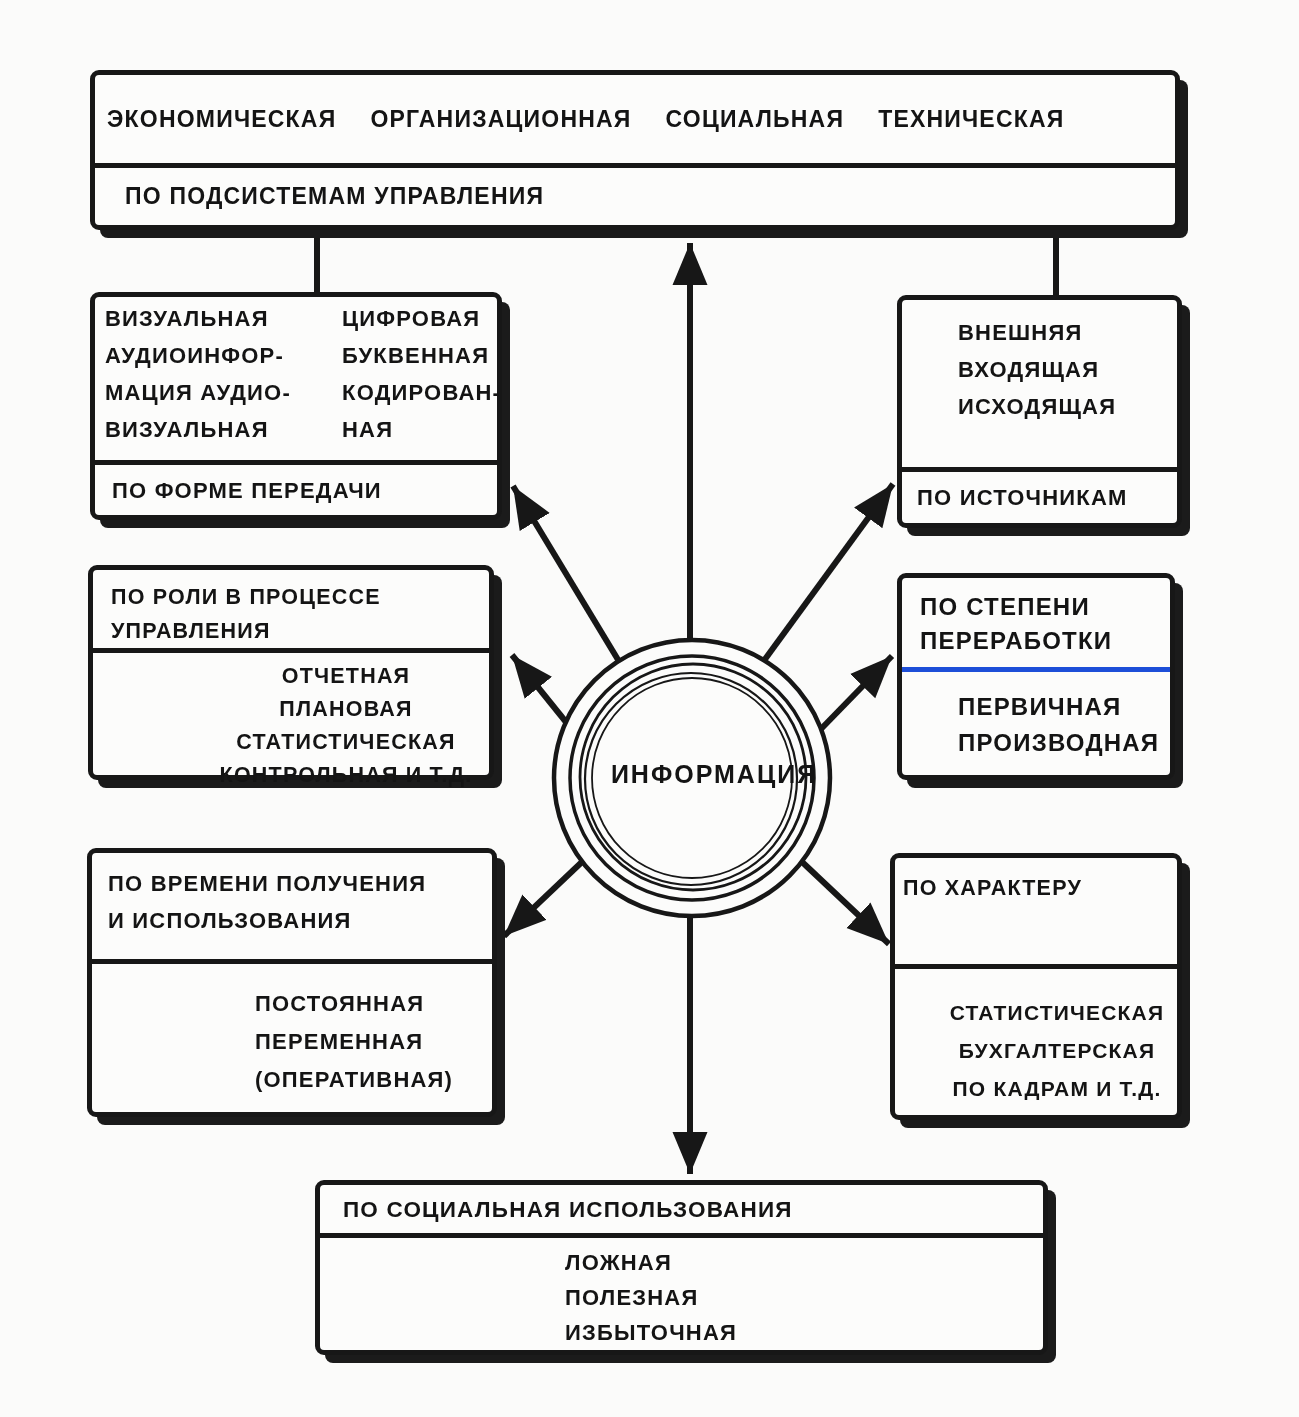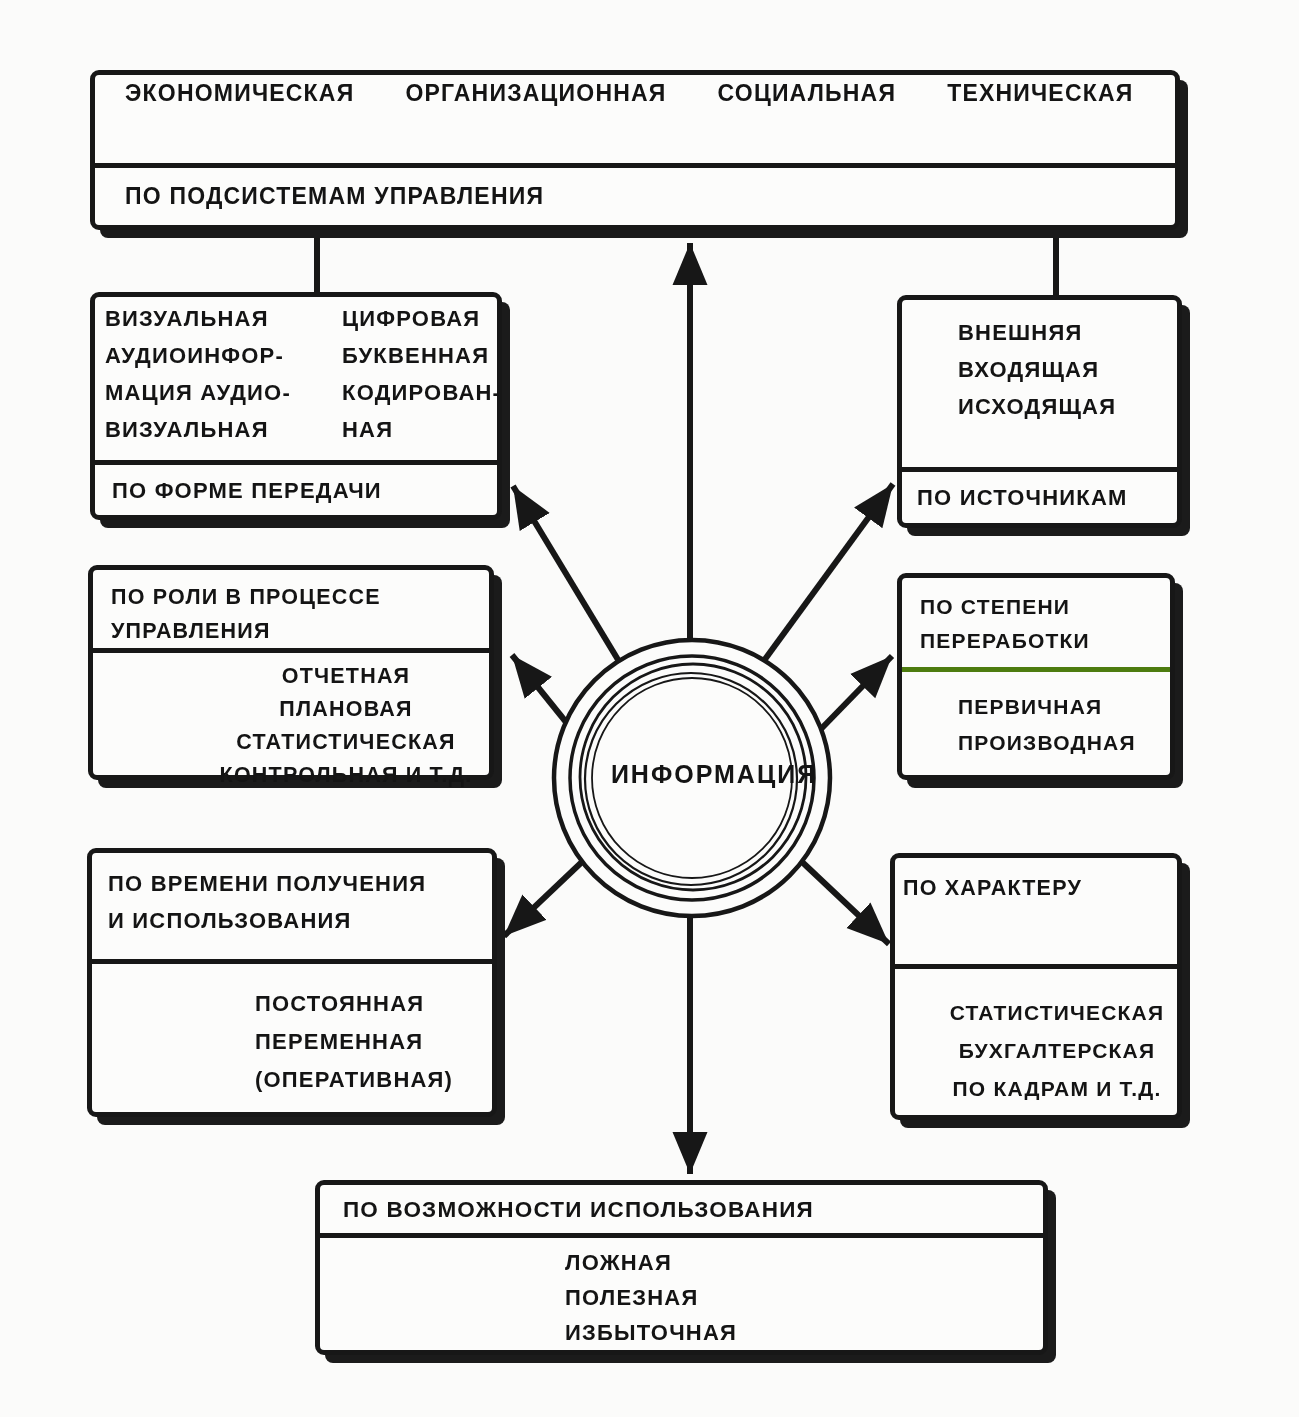--- a/index.html
+++ b/index.html
@@ -15,40 +15,40 @@
     box-shadow:9px 9px 0 -1px #1b1b1b;
     display:flex;flex-direction:column;
     font-size:22px;letter-spacing:1.2px;line-height:37px;
   }
   .band{border-top:5px solid #171717;display:flex;align-items:center;}
   .band-top{border-bottom:5px solid #171717;display:flex;align-items:center;}
   .blk span{display:block;}
 
   
   .top-box{left:90px;top:70px;width:1090px;height:160px;}
-  .top-box .items{height:88px;display:flex;gap:51px;padding-left:30px;font-size:23px;}
+  .top-box .items{height:88px;display:flex;align-items:center;gap:34px;padding-left:12px;font-size:23px;}
   .top-box .band{flex:1;padding-left:30px;font-size:23px;}
 
   
   .form-box{left:90px;top:292px;width:412px;height:228px;}
   .form-box .cols{flex:1;display:grid;grid-template-columns:237px 1fr;padding:3px 0 0 10px;}
   .form-box .band{height:50px;padding-left:17px;}
 
   
   .sources-box{left:897px;top:295px;width:285px;height:233px;}
   .sources-box .blk{flex:1;padding:14px 0 0 56px;}
   .sources-box .band{height:51px;padding-left:15px;}
 
   
   .role-box{left:88px;top:565px;width:406px;height:215px;font-size:21.5px;line-height:34px;}
   .role-box .hdr{height:80px;padding:10px 0 0 18px;}
   .role-box .body{flex:1;text-align:center;padding:7px 8px 0 118px;line-height:33px;}
 
   
-  .processing-box{left:897px;top:573px;width:278px;height:207px;font-size:21px;line-height:34px;}
+  .processing-box{left:897px;top:573px;width:278px;height:207px;font-size:24px;line-height:34px;}
   .processing-box .hdr{height:77px;padding:12px 0 0 18px;}
   .processing-box .body{flex:1;padding:17px 0 0 56px;line-height:36px;}
 
   
   .time-box{left:87px;top:848px;width:410px;height:269px;}
   .time-box .hdr{height:94px;padding:12px 5px 0 16px;}
   .time-box .body{flex:1;padding:21px 0 0 163px;line-height:38px;}
 
   
   .work-box{left:890px;top:853px;width:292px;height:267px;font-size:21px;}
@@ -154,21 +154,21 @@
       <span>СТАТИСТИЧЕСКАЯ</span>
       <span>КОНТРОЛЬНАЯ И Т.Д.</span>
     </div>
   </div>
 
   <div class="box processing-box">
     <div class="hdr blk">
       <span>ПО СТЕПЕНИ</span>
       <span>ПЕРЕРАБОТКИ</span>
     </div>
-    <div class="body blk" style="border-top:5px solid #4d7c0f;">
+    <div class="body blk" style="border-top:5px solid #1d4ed8;">
       <span>ПЕРВИЧНАЯ</span>
       <span>ПРОИЗВОДНАЯ</span>
     </div>
   </div>
 
   <div class="box time-box">
     <div class="hdr blk">
       <span>ПО ВРЕМЕНИ ПОЛУЧЕНИЯ</span>
       <span>И ИСПОЛЬЗОВАНИЯ</span>
     </div>
@@ -185,21 +185,21 @@
     </div>
     <div class="body blk" style="border-top:5px solid #171717;">
       <span>СТАТИСТИЧЕСКАЯ</span>
       <span>БУХГАЛТЕРСКАЯ</span>
       <span>ПО КАДРАМ И Т.Д.</span>
     </div>
   </div>
 
   <div class="box usage-box">
     <div class="band-top">
-      <span>ПО ВОЗМОЖНОСТИ ИСПОЛЬЗОВАНИЯ</span>
+      <span>ПО СОЦИАЛЬНАЯ ИСПОЛЬЗОВАНИЯ</span>
     </div>
     <div class="body blk">
       <span>ЛОЖНАЯ</span>
       <span>ПОЛЕЗНАЯ</span>
       <span>ИЗБЫТОЧНАЯ</span>
     </div>
   </div>
 
   <div class="center-label">ИНФОРМАЦИЯ</div>
 

